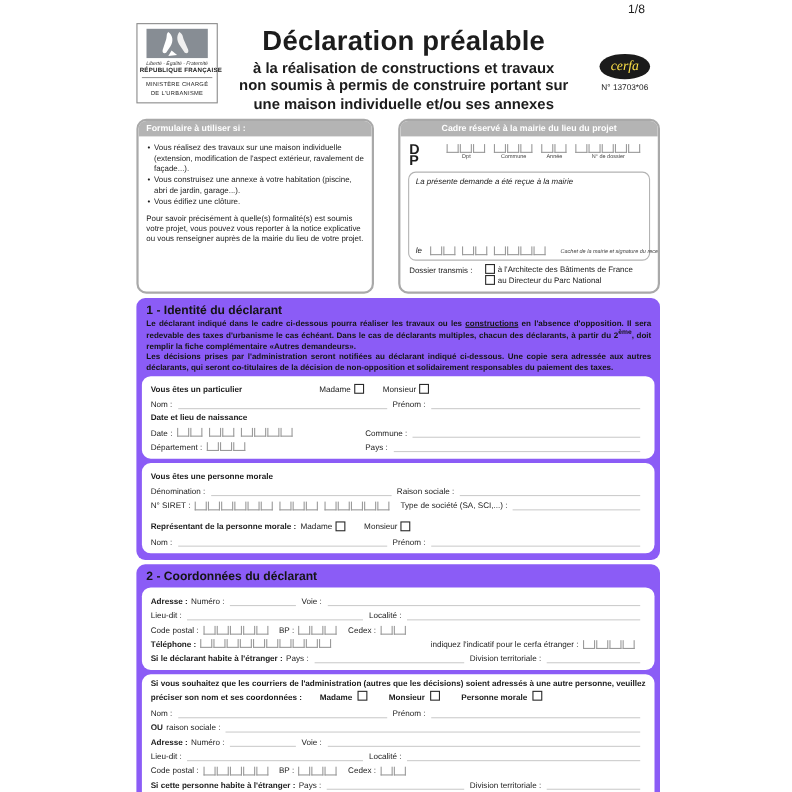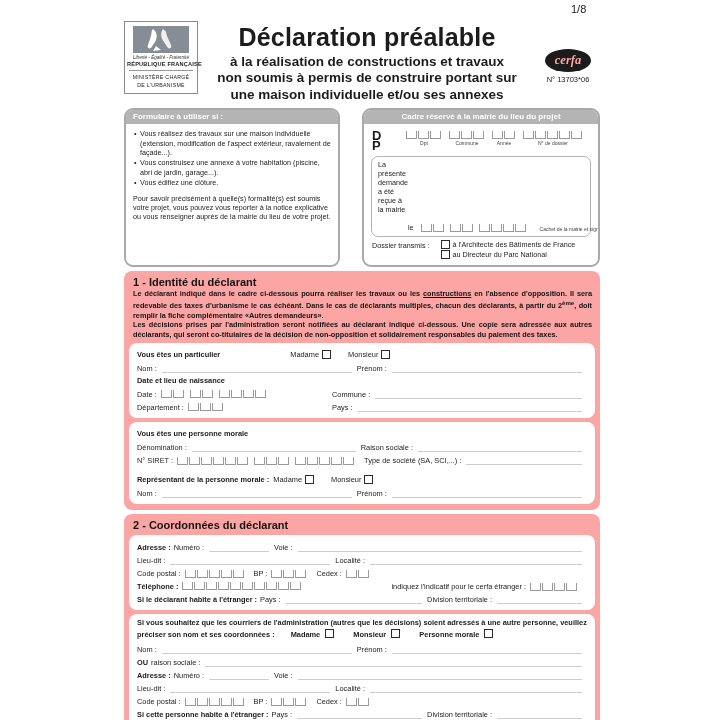--- a/index.html
+++ b/index.html
@@ -14,21 +14,21 @@
   .marianne{width:56px;height:27px;display:block;margin:1px auto 2px;}
   .motto{font-size:4.6px;font-style:italic;color:#333;white-space:nowrap;}
   .republic{font-size:5.6px;font-weight:bold;letter-spacing:.2px;margin-top:1px;white-space:nowrap;}
   .logosep{border:0;border-top:1px solid #999;margin:3px 2px;}
   .ministry{font-size:5.2px;letter-spacing:.3px;line-height:1.5;}
   .titleblk{flex:1;text-align:center;padding:0 4px;}
   .title{font-size:25px;font-weight:bold;letter-spacing:.2px;margin-top:2px;}
   .subtitle{font-size:13.5px;font-weight:bold;line-height:1.22;margin-top:2px;}
   .cerfablk{width:64px;flex:none;text-align:center;padding-top:28px;}
   .cerfaoval{display:inline-block;width:46px;height:23px;background:#1b1b1b;border-radius:50%;
-             color:#fca5a5;font-family:"Liberation Serif",serif;font-style:italic;font-weight:bold;
+             color:#fde047;font-family:"Liberation Serif",serif;font-style:italic;font-weight:normal;
              font-size:12.5px;line-height:23px;text-align:center;}
   .cerfanum{font-size:7.5px;margin-top:3px;color:#222;}
 
   
   .tworow{display:flex;gap:22px;margin-top:5px;}
   .gbox{border:2px solid #a9a9a9;border-radius:9px;background:#fff;overflow:hidden;}
   .gbox .bar{background:#b4b4b4;color:#fff;font-weight:bold;font-size:8px;padding:2px 7px 3px;}
   .usage{width:212px;flex:none;}
   .usage .body{padding:5px 7px 4px;font-size:7.2px;line-height:1.3;}
   .bullet{position:relative;padding-left:7px;margin-bottom:1px;}
@@ -36,32 +36,32 @@
   .usage .note{margin-top:6px;}
   .mairie{flex:1;}
   .mairie .bar{text-align:center;}
   .dprow{display:flex;align-items:flex-start;padding:7px 8px 0;}
   .dpletters{font-size:13px;font-weight:bold;letter-spacing:5px;margin-right:12px;line-height:10px;}
   .grpcol{display:flex;flex-direction:column;align-items:center;margin-right:7px;}
   .grpcol .tl{font-size:5px;color:#444;margin-top:1px;}
   .cellrow{display:inline-flex;}
   .cell{width:9px;height:7px;border:1px solid #9a9a9a;border-top:none;margin-right:1px;flex:none;}
   .inner{border:1.5px solid #b3b3b3;border-radius:7px;margin:5px 7px 3px;padding:3px 6px 4px;
-         font-size:7.2px;height:72px;display:flex;flex-direction:row;justify-content:space-between;}
+         font-size:7.2px;height:72px;display:flex;flex-direction:column;justify-content:space-between;font-style:italic;}
   .lerow{display:flex;align-items:flex-end;}
   .lerow .le{margin-right:3px;}
   .cachet{font-size:5px;color:#444;margin-left:4px;white-space:nowrap;}
   .transrow{display:flex;padding:0 8px 5px;font-size:7.2px;}
   .translbl{margin-right:8px;margin-top:1px;}
   .transopts .opt{display:flex;align-items:center;margin-bottom:1px;}
   .cb{display:inline-block;width:7px;height:7px;border:1.2px solid #2a2a2a;background:#fff;
       margin:0 3px;vertical-align:-1px;flex:none;}
 
   
-  .section{background:#fca5a5;border-radius:8px;padding:3px 5px 6px;margin-top:4px;}
+  .section{background:#8b5cf6;border-radius:8px;padding:3px 5px 6px;margin-top:4px;}
   .section h2{font-size:11px;font-weight:bold;margin:2px 0 1px 4px;color:#141414;}
   .intro{font-size:7.3px;font-weight:bold;line-height:1.3;margin:1px 3px 3px 4px;text-align:justify;color:#141414;}
   .intro .u{text-decoration:underline;}
   .wbox{background:#fff;border-radius:8px;padding:4px 8px 5px;margin-top:4px;font-size:7.4px;}
   .fr{display:flex;align-items:flex-end;min-height:12px;margin:1px 0;}
   .frc{display:flex;align-items:center;min-height:12px;margin:1px 0;}
   .b{font-weight:bold;}
   .lbl{white-space:nowrap;}
   .fill{flex:1;border-bottom:1px solid #cdcdcd;height:9px;margin:0 5px;min-width:8px;}
   .cells{display:inline-flex;align-items:flex-end;margin:0 4px;}

